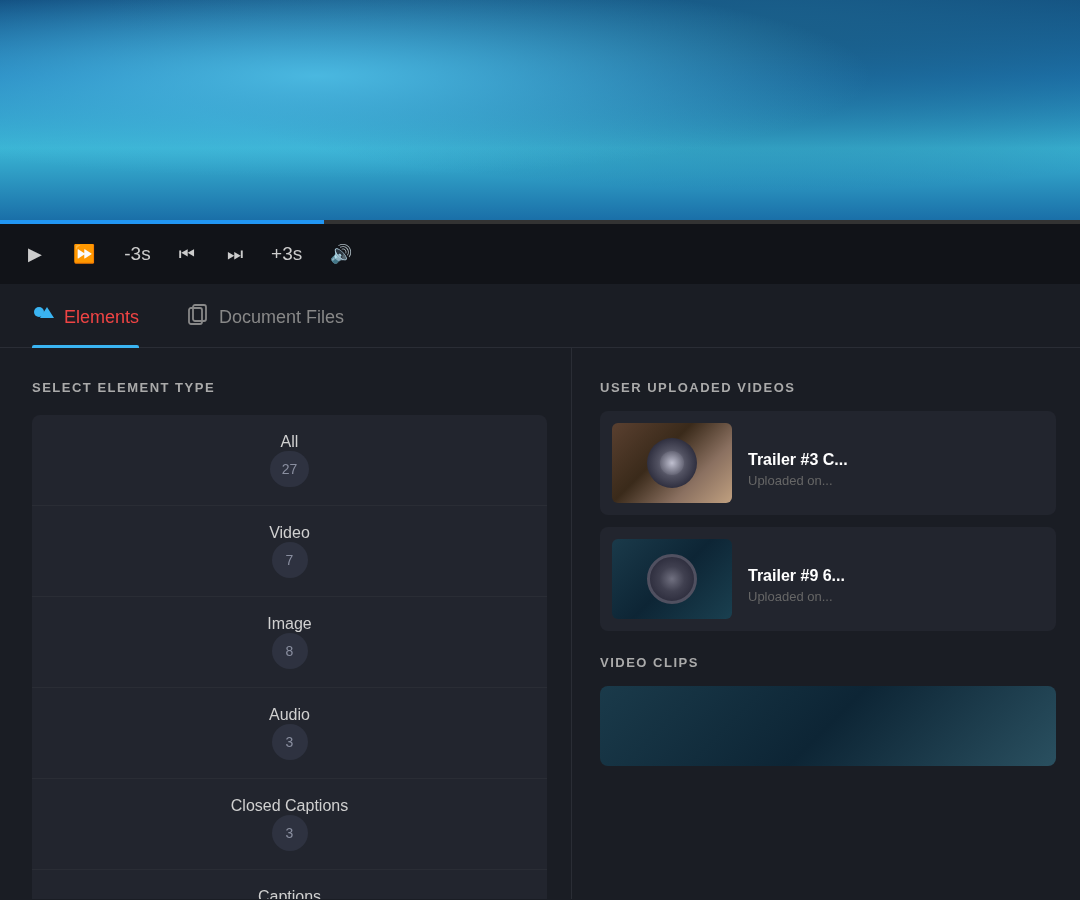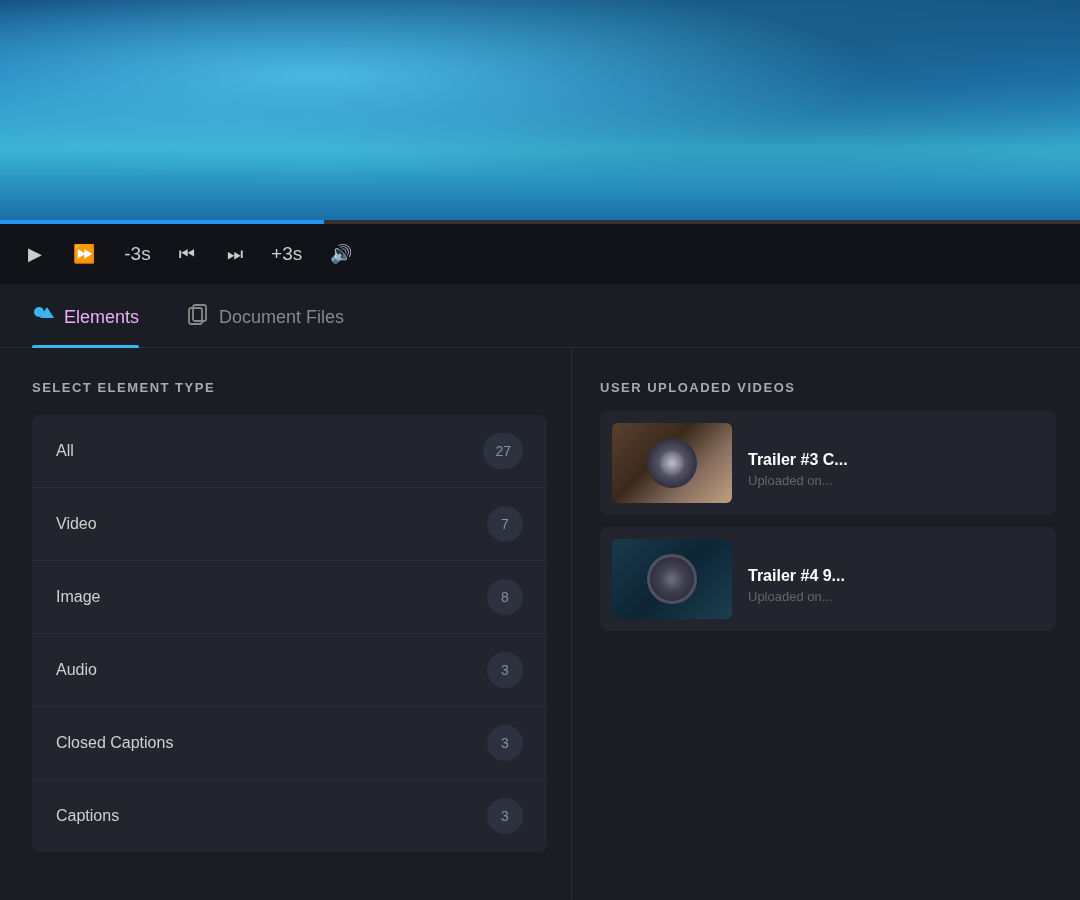--- a/index.html
+++ b/index.html
@@ -92,21 +92,21 @@
       gap: 10px;
       padding-bottom: 16px;
       cursor: pointer;
       color: #888;
       font-size: 18px;
       font-weight: 500;
       position: relative;
     }
 
     .tab-item.active {
-      color: #f0abfc;
+      color: #ef4444;
     }
 
     .tab-item.active::after {
       content: '';
       position: absolute;
       bottom: -1px;
       left: 0;
       right: 0;
       height: 3px;
       background: #3ab4f2;
@@ -147,20 +147,21 @@
     }
 
     .element-item {
       display: flex;
       align-items: center;
       justify-content: space-between;
       padding: 18px 24px;
       border-bottom: 1px solid #2a2d35;
       cursor: pointer;
       transition: background 0.15s;
+      flex-direction: column;
     }
 
     .element-item:last-child {
       border-bottom: none;
     }
 
     .element-label {
       font-size: 16px;
       color: #d0d0d0;
       font-weight: 400;
@@ -391,20 +392,26 @@
         <div class="video-title">Trailer #3 C...</div>
         <div class="video-sub">Uploaded on...</div>
       </div>
     </div>
 
     <div class="video-card">
       <div class="video-thumb">
         <div class="thumb-hdd"></div>
       </div>
       <div class="video-info">
-        <div class="video-title">Trailer #4 9...</div>
+        <div class="video-title">Trailer #9 6...</div>
         <div class="video-sub">Uploaded on...</div>
       </div>
     </div>
 
+    <div class="video-clips-section">
+      <div class="right-section-title">VIDEO CLIPS</div>
+      <div class="clip-card">
+        <div class="clip-thumb-bg"></div>
+      </div>
+    </div>
   </div>
 
 </div>
 
 </body></html>

